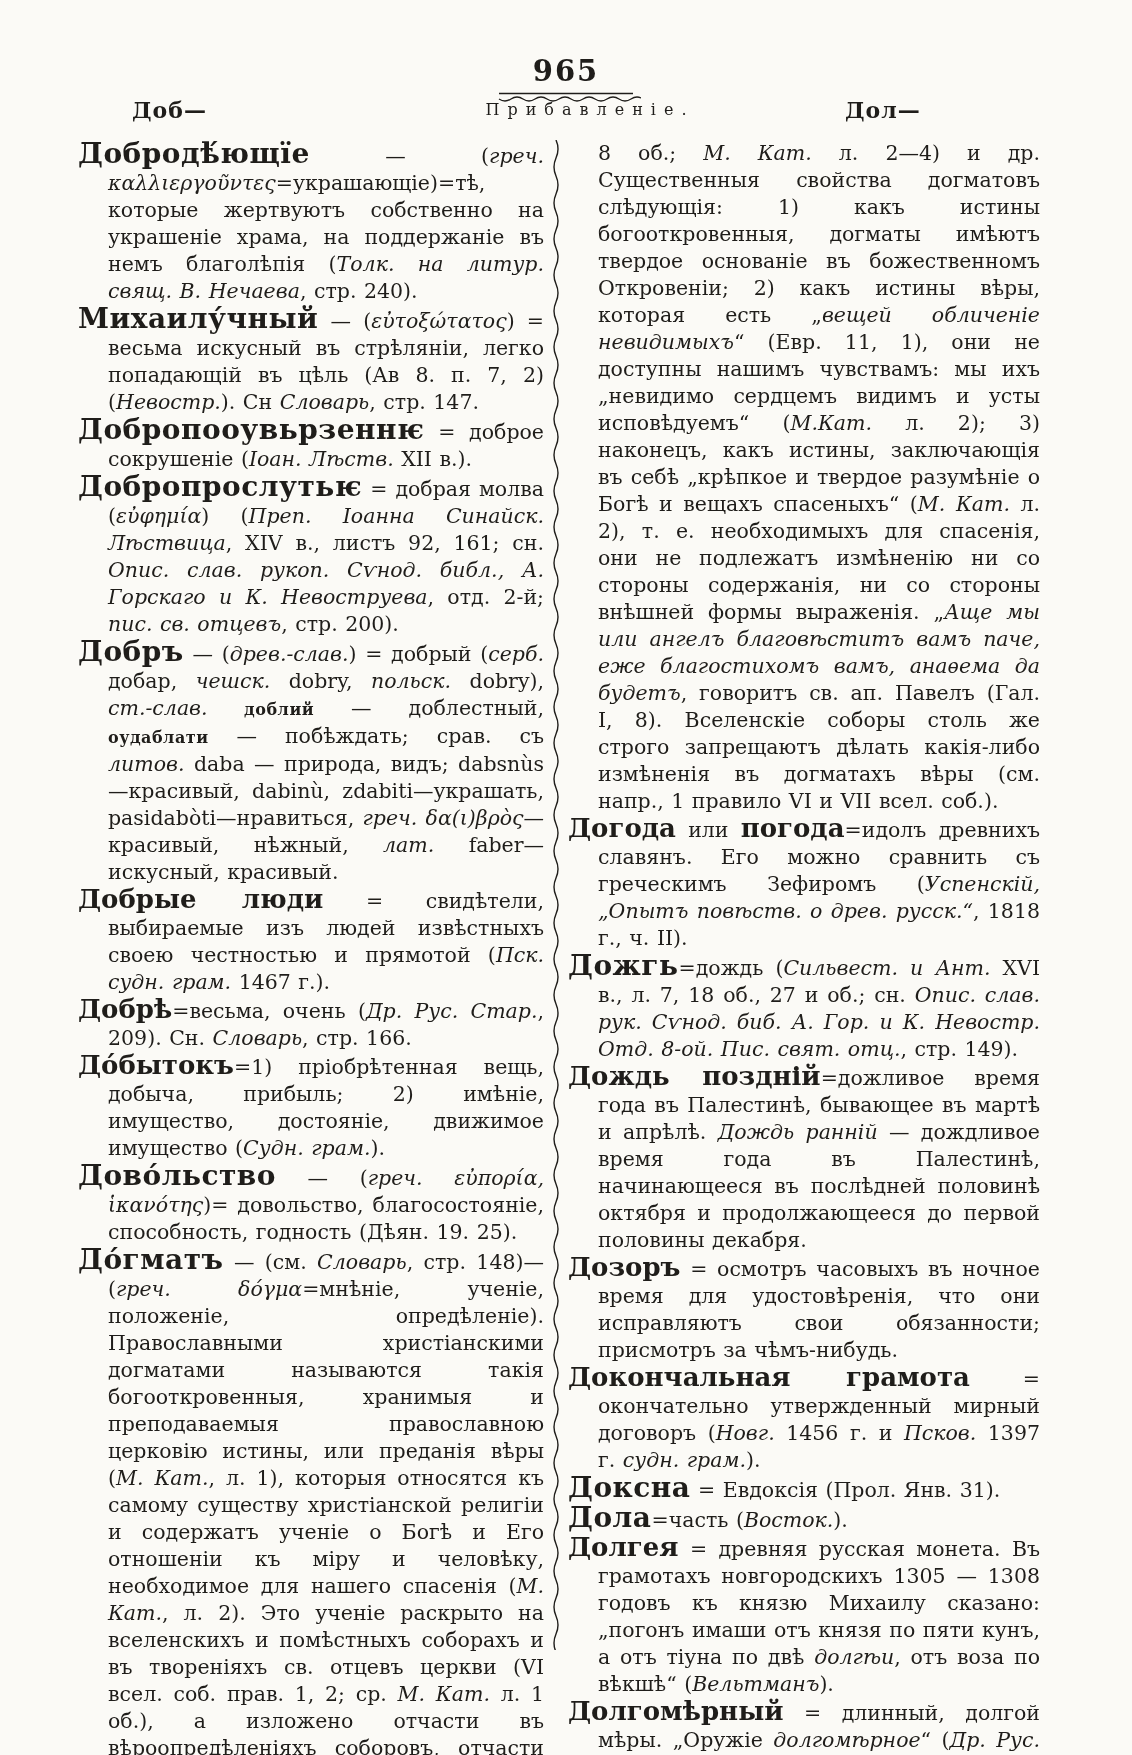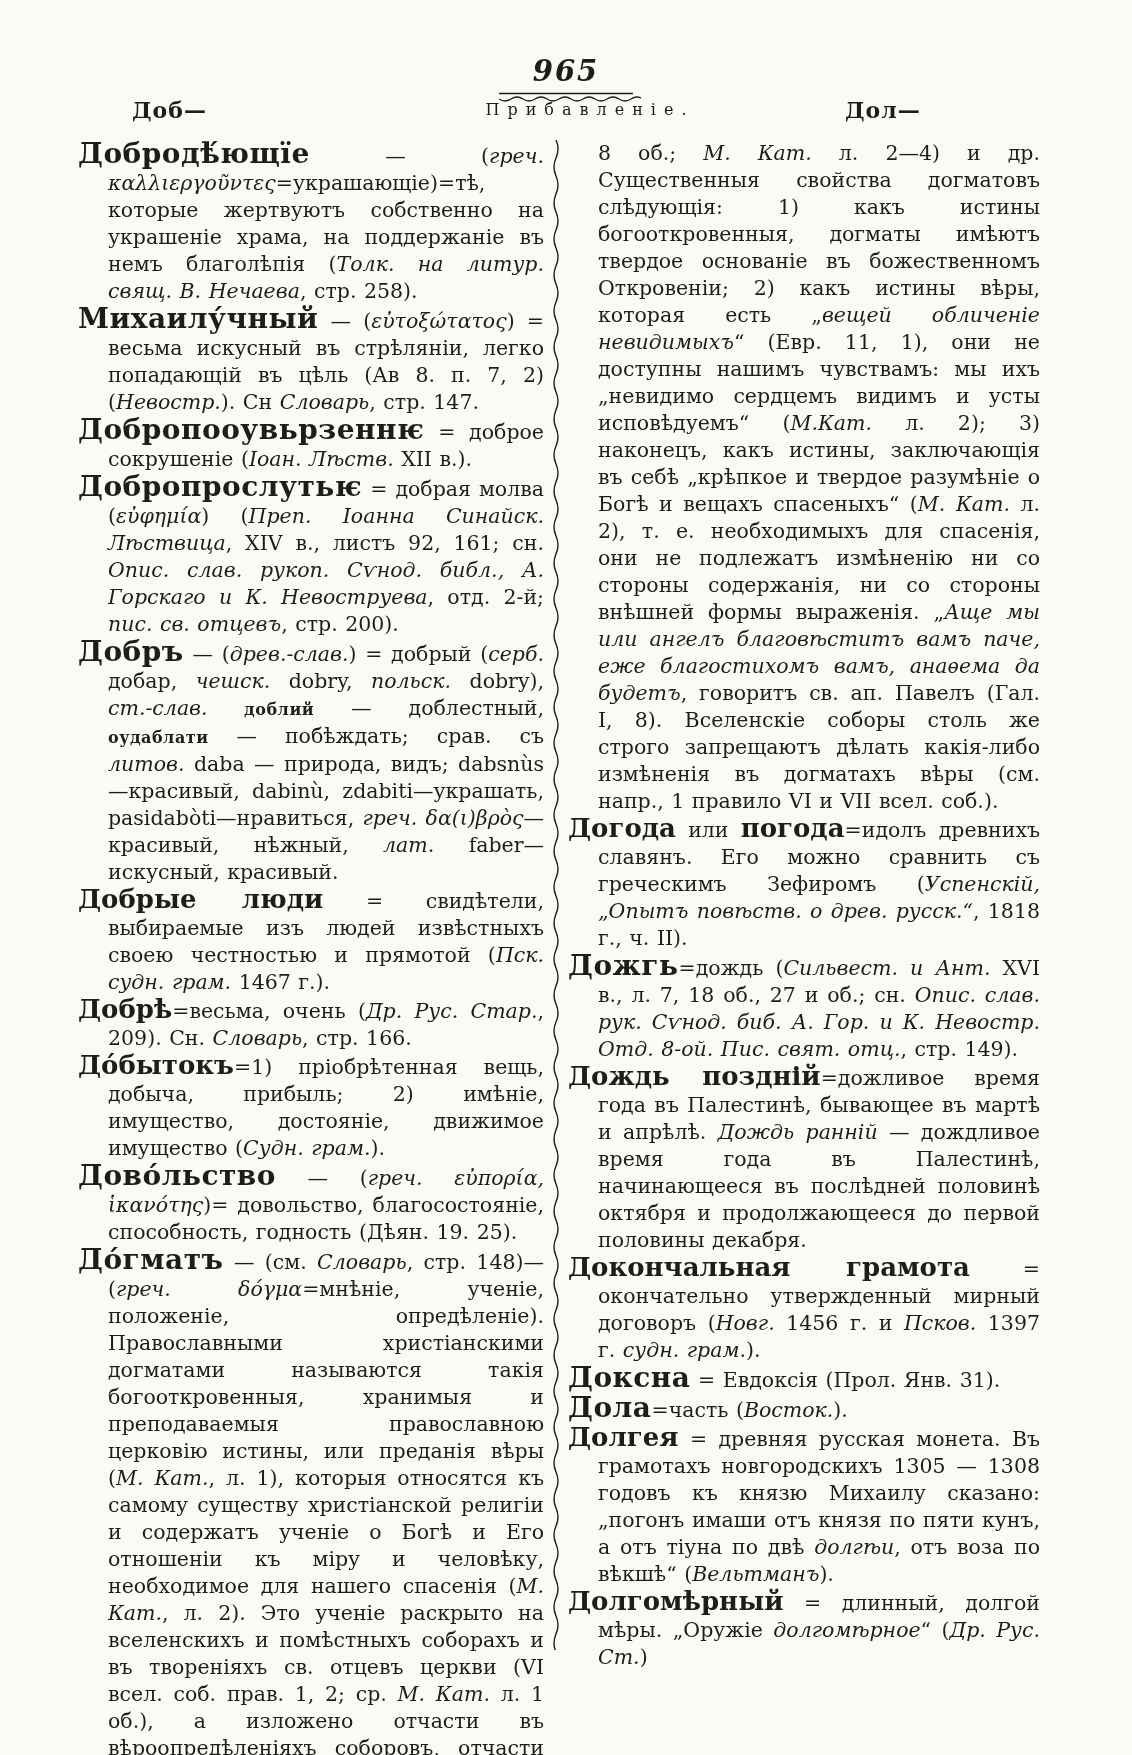--- a/index.html
+++ b/index.html
@@ -12,21 +12,21 @@
     background:var(--paper);
     font-family:"DejaVu Serif","Liberation Serif",serif;
     color:var(--ink);
     overflow:hidden;
   }
   .page{position:relative;width:1132px;height:1755px;}
 
   
   .page-number{
     position:absolute;top:54px;left:0;width:100%;
-    text-align:center;font-size:29px;font-weight:700;letter-spacing:2px;font-style:italic;
+    text-align:center;font-size:29px;font-weight:700;letter-spacing:2px;
   }
   .pn-underline{
     position:absolute;top:92px;left:50%;transform:translateX(-50%);
   }
   .running-head{
     position:absolute;top:97px;font-size:22px;font-weight:700;letter-spacing:1px;
   }
   .running-head.left{left:132px;}
   .running-head.right{left:845px;}
   .section-title{
@@ -70,36 +70,37 @@
     <line x1="8" y1="1.5" x2="142" y2="1.5" stroke="#1f1d1a" stroke-width="1.6"></line>
     <path id="pn-wave" fill="none" stroke="#1f1d1a" stroke-width="1.3" d="M8 7 q6 4 12 0 q6 -4 12 0 q6 4 12 0 q6 -4 12 0 q6 4 12 0 q6 -4 12 0 q6 4 12 0 q6 -4 12 0 q6 4 12 0 q6 -4 12 0 q6 4 12 0 q6 -4 12 0"></path>
   </svg>
 
   <div class="running-head left">Доб—</div>
   <div class="section-title">Прибавленіе.</div>
   <div class="running-head right">Дол—</div>
 
   <div class="columns">
     <div class="column left" id="col-left">
-        <p class="entry"><span class="t-hw">Добродѣ́ющїе</span><span class="t-n"> — (</span><span class="t-i">греч.</span><span class="t-g"> καλλιεργοῦντες</span><span class="t-n">=украшающіе)=тѣ, которые жертвуютъ собственно на украшеніе храма, на поддержаніе въ немъ благолѣпія (</span><span class="t-i">Толк. на литур. свящ. В. Нечаева</span><span class="t-n">, стр. 258).</span></p>
+        <p class="entry"><span class="t-hw">Добродѣ́ющїе</span><span class="t-n"> — (</span><span class="t-i">греч.</span><span class="t-g"> καλλιεργοῦντες</span><span class="t-n">=украшающіе)=тѣ, которые жертвуютъ собственно на украшеніе храма, на поддержаніе въ немъ благолѣпія (</span><span class="t-i">Толк. на литур. свящ. В. Нечаева</span><span class="t-n">, стр. 240).</span></p>
         <p class="entry"><span class="t-hw">Михаилу́чный</span><span class="t-n"> — (</span><span class="t-g">εὐτοξώτατος</span><span class="t-n">) = весьма искусный въ стрѣляніи, легко попадающій въ цѣль (Ав 8. п. 7, 2) (</span><span class="t-i">Невостр.</span><span class="t-n">). Сн </span><span class="t-i">Словарь</span><span class="t-n">, стр. 147.</span></p>
         <p class="entry"><span class="t-hw">Добропооувьрзеннѥ</span><span class="t-n"> = доброе сокрушеніе (</span><span class="t-i">Іоан. Лѣств.</span><span class="t-n"> XII в.).</span></p>
         <p class="entry"><span class="t-hw">Добропрослутьѥ</span><span class="t-n"> = добрая молва (</span><span class="t-g">εὐφημία</span><span class="t-n">) (</span><span class="t-i">Преп. Іоанна Синайск. Лѣствица</span><span class="t-n">, XIV в., листъ 92, 161; сн. </span><span class="t-i">Опис. слав. рукоп. Сѵнод. библ., А. Горскаго и К. Невоструева</span><span class="t-n">, отд. 2-й; </span><span class="t-i">пис. св. отцевъ</span><span class="t-n">, стр. 200).</span></p>
         <p class="entry"><span class="t-hw">Добръ</span><span class="t-n"> — (</span><span class="t-i">древ.-слав.</span><span class="t-n">) = добрый (</span><span class="t-i">серб.</span><span class="t-n"> добар, </span><span class="t-i">чешск.</span><span class="t-n"> dobry, </span><span class="t-i">польск.</span><span class="t-n"> dobry), </span><span class="t-i">ст.-слав.</span><span class="t-sl"> доблий</span><span class="t-n"> — доблестный, </span><span class="t-sl">оудаблати</span><span class="t-n"> — побѣждать; срав. съ </span><span class="t-i">литов.</span><span class="t-n"> daba — природа, видъ; dabsnùs—красивый, dabinù, zdabiti—украшать, pasidabòti—нравиться, </span><span class="t-i">греч.</span><span class="t-g"> δα(ι)βρὸς</span><span class="t-n">—красивый, нѣжный, </span><span class="t-i">лат.</span><span class="t-n"> faber—искусный, красивый.</span></p>
         <p class="entry"><span class="t-b">Добрые люди</span><span class="t-n"> = свидѣтели, выбираемые изъ людей извѣстныхъ своею честностью и прямотой (</span><span class="t-i">Пск. судн. грам.</span><span class="t-n"> 1467 г.).</span></p>
         <p class="entry"><span class="t-b">Добрѣ</span><span class="t-n">=весьма, очень (</span><span class="t-i">Др. Рус. Стар.</span><span class="t-n">, 209). Сн. </span><span class="t-i">Словарь</span><span class="t-n">, стр. 166.</span></p>
         <p class="entry"><span class="t-b">До́бытокъ</span><span class="t-n">=1) пріобрѣтенная вещь, добыча, прибыль; 2) имѣніе, имущество, достояніе, движимое имущество (</span><span class="t-i">Судн. грам.</span><span class="t-n">).</span></p>
         <p class="entry"><span class="t-hw">Дово́льство</span><span class="t-n"> — (</span><span class="t-i">греч.</span><span class="t-g"> εὐπορία, ἱκανότης</span><span class="t-n">)= довольство, благосостояніе, способность, годность (Дѣян. 19. 25).</span></p>
         <p class="entry"><span class="t-hw">До́гматъ</span><span class="t-n"> — (см. </span><span class="t-i">Словарь</span><span class="t-n">, стр. 148)— (</span><span class="t-i">греч.</span><span class="t-g"> δόγμα</span><span class="t-n">=мнѣніе, ученіе, положеніе, опредѣленіе). Православными христіанскими догматами называются такія богооткровенныя, хранимыя и преподаваемыя православною церковію истины, или преданія вѣры (</span><span class="t-i">М. Кат.</span><span class="t-n">, л. 1), которыя относятся къ самому существу христіанской религіи и содержатъ ученіе о Богѣ и Его отношеніи къ міру и человѣку, необходимое для нашего спасенія (</span><span class="t-i">М. Кат.</span><span class="t-n">, л. 2). Это ученіе раскрыто на вселенскихъ и помѣстныхъ соборахъ и въ твореніяхъ св. отцевъ церкви (VI всел. соб. прав. 1, 2; ср. </span><span class="t-i">М. Кат.</span><span class="t-n"> л. 1 об.), а изложено отчасти въ вѣроопредѣленіяхъ соборовъ, отчасти въ особыхъ символахъ вѣры, каковы: никеопареградскій (</span></p>
       </div>
     <div class="column right" id="col-right">
         <p class="entry continuation"><span class="t-n">8 об.; </span><span class="t-i">М. Кат.</span><span class="t-n"> л. 2—4) и др. Существенныя свойства догматовъ слѣдующія: 1) какъ истины богооткровенныя, догматы имѣютъ твердое основаніе въ божественномъ Откровеніи; 2) какъ истины вѣры, которая есть „</span><span class="t-i">вещей обличеніе невидимыхъ</span><span class="t-n">“ (Евр. 11, 1), они не доступны нашимъ чувствамъ: мы ихъ „невидимо сердцемъ видимъ и усты исповѣдуемъ“ (</span><span class="t-i">М.Кат.</span><span class="t-n"> л. 2); 3) наконецъ, какъ истины, заключающія въ себѣ „крѣпкое и твердое разумѣніе о Богѣ и вещахъ спасеныхъ“ (</span><span class="t-i">М. Кат.</span><span class="t-n"> л. 2), т. е. необходимыхъ для спасенія, они не подлежатъ измѣненію ни со стороны содержанія, ни со стороны внѣшней формы выраженія. „</span><span class="t-i">Аще мы или ангелъ благовѣститъ вамъ паче, еже благостихомъ вамъ, анаѳема да будетъ</span><span class="t-n">, говоритъ св. ап. Павелъ (Гал. I, 8). Вселенскіе соборы столь же строго запрещаютъ дѣлать какія-либо измѣненія въ догматахъ вѣры (см. напр., 1 правило VI и VII всел. соб.).</span></p>
         <p class="entry"><span class="t-b">Догода</span><span class="t-n"> или </span><span class="t-b">погода</span><span class="t-n">=идолъ древнихъ славянъ. Его можно сравнить съ греческимъ Зефиромъ (</span><span class="t-i">Успенскій, „Опытъ повѣств. о древ. русск.“</span><span class="t-n">, 1818 г., ч. II).</span></p>
         <p class="entry"><span class="t-hw">Дожгь</span><span class="t-n">=дождь (</span><span class="t-i">Сильвест. и Ант.</span><span class="t-n"> XVI в., л. 7, 18 об., 27 и об.; сн. </span><span class="t-i">Опис. слав. рук. Сѵнод. биб. А. Гор. и К. Невостр. Отд. 8-ой. Пис. свят. отц.</span><span class="t-n">, стр. 149).</span></p>
         <p class="entry"><span class="t-b">Дождь поздній</span><span class="t-n">=дожливое время года въ Палестинѣ, бывающее въ мартѣ и апрѣлѣ. </span><span class="t-i">Дождь ранній</span><span class="t-n"> — дождливое время года въ Палестинѣ, начинающееся въ послѣдней половинѣ октября и продолжающееся до первой половины декабря.</span></p>
+        <p class="entry"><span class="t-b">Дозоръ</span><span class="t-n"> = осмотръ часовыхъ въ ночное время для удостовѣренія, что они исправляютъ свои обязанности; присмотръ за чѣмъ-нибудь.</span></p>
         <p class="entry"><span class="t-b">Докончальная грамота</span><span class="t-n"> = окончательно утвержденный мирный договоръ (</span><span class="t-i">Новг.</span><span class="t-n"> 1456 г. и </span><span class="t-i">Псков.</span><span class="t-n"> 1397 г. </span><span class="t-i">судн. грам.</span><span class="t-n">).</span></p>
         <p class="entry"><span class="t-hw">Доксна</span><span class="t-n"> = Евдоксія (Прол. Янв. 31).</span></p>
         <p class="entry"><span class="t-hw">Дола</span><span class="t-n">=часть (</span><span class="t-i">Восток.</span><span class="t-n">).</span></p>
         <p class="entry"><span class="t-b">Долгея</span><span class="t-n"> = древняя русская монета. Въ грамотахъ новгородскихъ 1305 — 1308 годовъ къ князю Михаилу сказано: „погонъ имаши отъ князя по пяти кунъ, а отъ тіуна по двѣ </span><span class="t-i">долгѣи</span><span class="t-n">, отъ воза по вѣкшѣ“ (</span><span class="t-i">Вельтманъ</span><span class="t-n">).</span></p>
         <p class="entry"><span class="t-b">Долгомѣрный</span><span class="t-n"> = длинный, долгой мѣры. „Оружіе </span><span class="t-i">долгомѣрное</span><span class="t-n">“ (</span><span class="t-i">Др. Рус. Ст.</span><span class="t-n">)</span></p>
       </div>
   </div>
 
   <svg class="column-divider" width="14" height="1510">
     <path id="divider-wave" fill="none" stroke="#1f1d1a" stroke-width="1.4" d="M7 0 q4 9 0 18 q-4 9 0 18 q4 9 0 18 q-4 9 0 18 q4 9 0 18 q-4 9 0 18 q4 9 0 18 q-4 9 0 18 q4 9 0 18 q-4 9 0 18 q4 9 0 18 q-4 9 0 18 q4 9 0 18 q-4 9 0 18 q4 9 0 18 q-4 9 0 18 q4 9 0 18 q-4 9 0 18 q4 9 0 18 q-4 9 0 18 q4 9 0 18 q-4 9 0 18 q4 9 0 18 q-4 9 0 18 q4 9 0 18 q-4 9 0 18 q4 9 0 18 q-4 9 0 18 q4 9 0 18 q-4 9 0 18 q4 9 0 18 q-4 9 0 18 q4 9 0 18 q-4 9 0 18 q4 9 0 18 q-4 9 0 18 q4 9 0 18 q-4 9 0 18 q4 9 0 18 q-4 9 0 18 q4 9 0 18 q-4 9 0 18 q4 9 0 18 q-4 9 0 18 q4 9 0 18 q-4 9 0 18 q4 9 0 18 q-4 9 0 18 q4 9 0 18 q-4 9 0 18 q4 9 0 18 q-4 9 0 18 q4 9 0 18 q-4 9 0 18 q4 9 0 18 q-4 9 0 18 q4 9 0 18 q-4 9 0 18 q4 9 0 18 q-4 9 0 18 q4 9 0 18 q-4 9 0 18 q4 9 0 18 q-4 9 0 18 q4 9 0 18 q-4 9 0 18 q4 9 0 18 q-4 9 0 18 q4 9 0 18 q-4 9 0 18 q4 9 0 18 q-4 9 0 18 q4 9 0 18 q-4 9 0 18 q4 9 0 18 q-4 9 0 18 q4 9 0 18 q-4 9 0 18 q4 9 0 18 q-4 9 0 18 q4 9 0 18 q-4 9 0 18 q4 9 0 18 q-4 9 0 18"></path>

